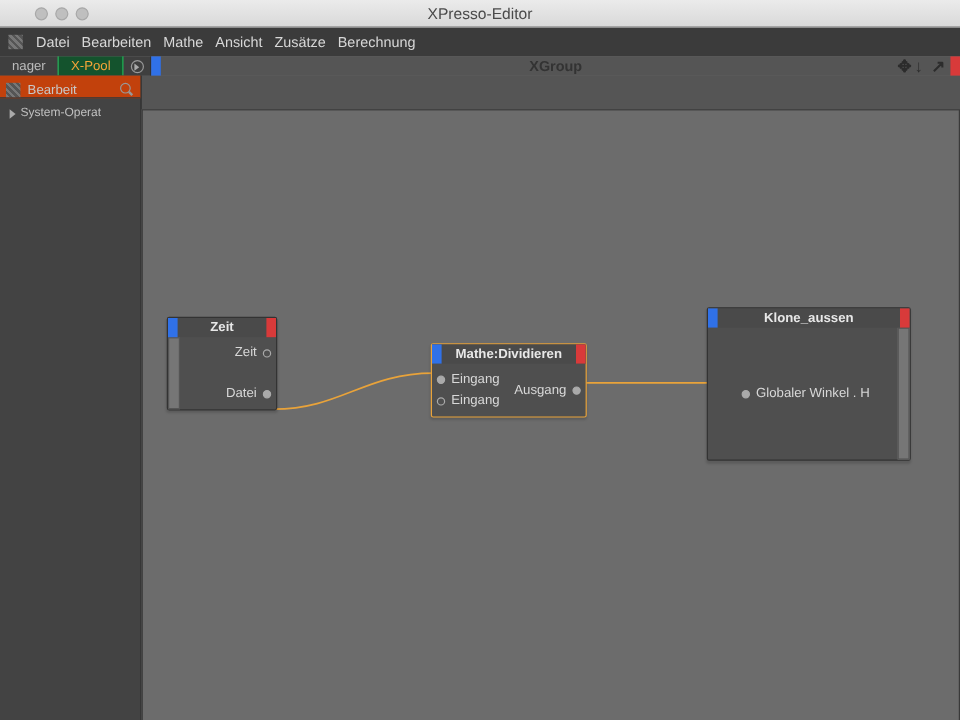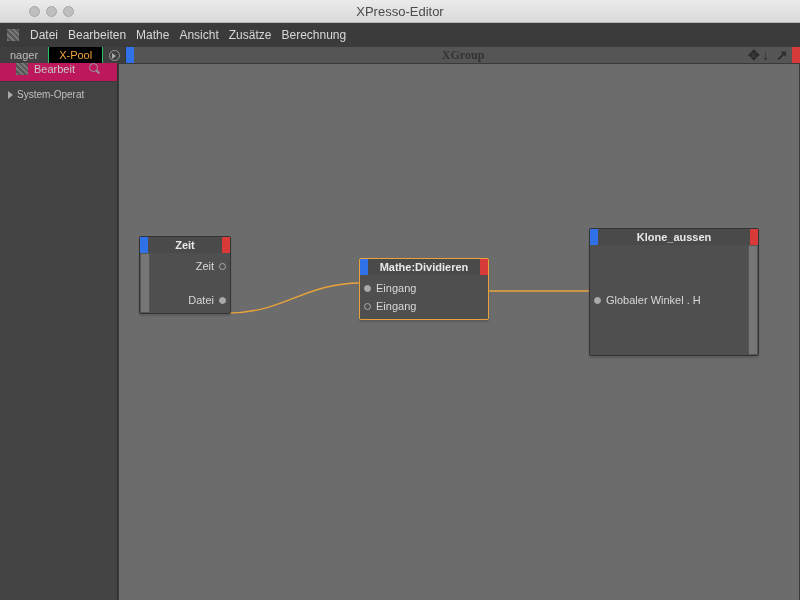--- a/index.html
+++ b/index.html
@@ -13,46 +13,46 @@
 
 
 .menubar { height: 24px; background: #3b3b3b; display: flex; align-items: center; padding-left: 6px; gap: 10px; }
 .menubar .first { width: 14px; display:flex; align-items:center; justify-content:center; }
 .hatch { width: 12px; height: 12px; background: repeating-linear-gradient(45deg,#777 0 2px,#555 2px 4px); }
 .menubar span.mi { color: #d8d8d8; font-size: 12px; }
 
 
 .tabstrip { height: 16px; display: flex; align-items: stretch; background: #6a6a6a; }
 .tab { padding: 0 10px; display: flex; align-items: center; height: 16px; background: #3f3f3f; font-size: 11px; color:#bcbcbc; border-right: 1px solid #22c55e;}
-.tab.active { background: #000000; color: #f4a438; }
+.tab.active { background: #14532d; color: #f4a438; }
 .tabcircle { width: 22px; display:flex; align-items:center; justify-content:center; background:#3f3f3f; }
 .circ { width:11px; height:11px; border-radius:50%; border:1px solid #999; position:relative;}
 .circ .tri { position:absolute; left:2px; top:2px; border-left:4px solid #aaa; border-top:3px solid transparent; border-bottom:3px solid transparent;}
 .group-title { flex: 1; background: #555; height: 16px; display:flex; align-items:center; position:relative; border-left:1px solid #333;}
 .group-title .blue { position:absolute; left:0; top:0; width:8px; height:16px; background:#3071e8;}
 .group-title .red { position:absolute; right:0; top:0; width:8px; height:16px; background:#d83a3a;}
-.group-title .txt { width:100%; text-align:center; font-weight:bold; font-size:12px; color:#333;font-family:Liberation Serif, serif;}
+.group-title .txt { width:100%; text-align:center; font-weight:bold; font-size:12px; color:#333;}
 .corner-icons { position:absolute; right:12px; top:0; height:16px; display:flex; align-items:center; gap:2px;}
 .ic { width:12px; height:12px; color:#2c2c2c; font-size:14px; line-height:12px; font-weight:bold;}
 
 
 .main { display:flex; height: calc(600px - 22px - 24px - 16px); }
 .sidebar { width: 118px; background:#434343; border-right:1px solid #2f2f2f;}
-.sb-head { height:19px; display:flex; align-items:flex-start; padding:0 16px; background:#be185d; border-bottom:1px solid #383838;}
+.sb-head { height:19px; display:flex; align-items:flex-end; padding:0 5px; background:#c2410c; border-bottom:1px solid #383838;}
 .sb-head .hatch { margin-right:6px;}
 .sb-head .lbl { color:#c8c8c8; font-size:11px; flex:1;}
 .sb-head .glass { width:12px; height:12px; position:relative;}
 .sb-head .glass::before { content:''; position:absolute; width:7px; height:7px; border:1px solid #999; border-radius:50%; left:0; top:0;}
 .sb-head .glass::after { content:''; position:absolute; width:4px; height:1.5px; background:#999; transform:rotate(45deg); left:7px; top:8px;}
 .tree { padding:4px 0;}
 .tree-item { display:flex; align-items:center; height:17px; padding-left:8px; color:#c0c0c0; font-size:10px; white-space:nowrap; overflow:hidden;}
 .tree-item .arrow { width:0; height:0; border-top:4px solid transparent; border-bottom:4px solid transparent; border-left:5px solid #aaa; margin-right:4px;}
 
 
-.canvas { flex:1; background:#6c6c6c; position:relative; border:1px solid #3a3a3a;}
+.canvas { flex:1; background:#6c6c6c; position:relative; border:1px solid #3a3a3a;margin-top:28px;}
 
 
 .node { position:absolute; background:#4f4f4f; border:1px solid #333; border-radius:2px; box-shadow:0 2px 2px rgba(0,0,0,.15);}
 .node.sel { border:1px solid #e9a33a;}
 .node .bar { height:16px; display:flex; align-items:center; position:relative; background:#4a4a4a;}
 .node .bar .blue { position:absolute; left:0; top:0; width:8px; height:16px; background:#3071e8;}
 .node .bar .red { position:absolute; right:0; top:0; width:8px; height:16px; background:#d83a3a;}
 .node .bar .t { width:100%; text-align:center; font-size:11px; color:#e8e8e8; font-weight:bold;}
 .node .body { display:flex; min-height:40px;}
 .node .col { display:flex; flex-direction:column; justify-content:center;}
@@ -164,30 +164,36 @@
         <div class="col in">
           <div class="prow">
               <div class="port fill"></div>
               <span>Eingang</span>
             </div>
           <div class="prow">
               <div class="port"></div>
               <span>Eingang</span>
             </div>
         </div>
+        <div class="col out">
+          <div class="prow">
+              <span>Ausgang</span>
+              <div class="port fill"></div>
+            </div>
+        </div>
       </div>
     </div>
 
     <div class="node" style="left:470px; top:164px; width:170px;">
       <div class="bar">
         <div class="blue"></div>
         <div class="t">Klone_aussen</div>
         <div class="red"></div>
       </div>
-      <div class="body" style="min-height:110px;">
+      <div class="body" style="min-height:110px;padding-left:24px;">
         <div class="col in" style="justify-content:center;">
           <div class="prow">
               <div class="port fill"></div>
               <span>Globaler Winkel . H</span>
             </div>
         </div>
         <div class="bigbar-r" style="margin-left:auto;"></div>
       </div>
     </div>
 

